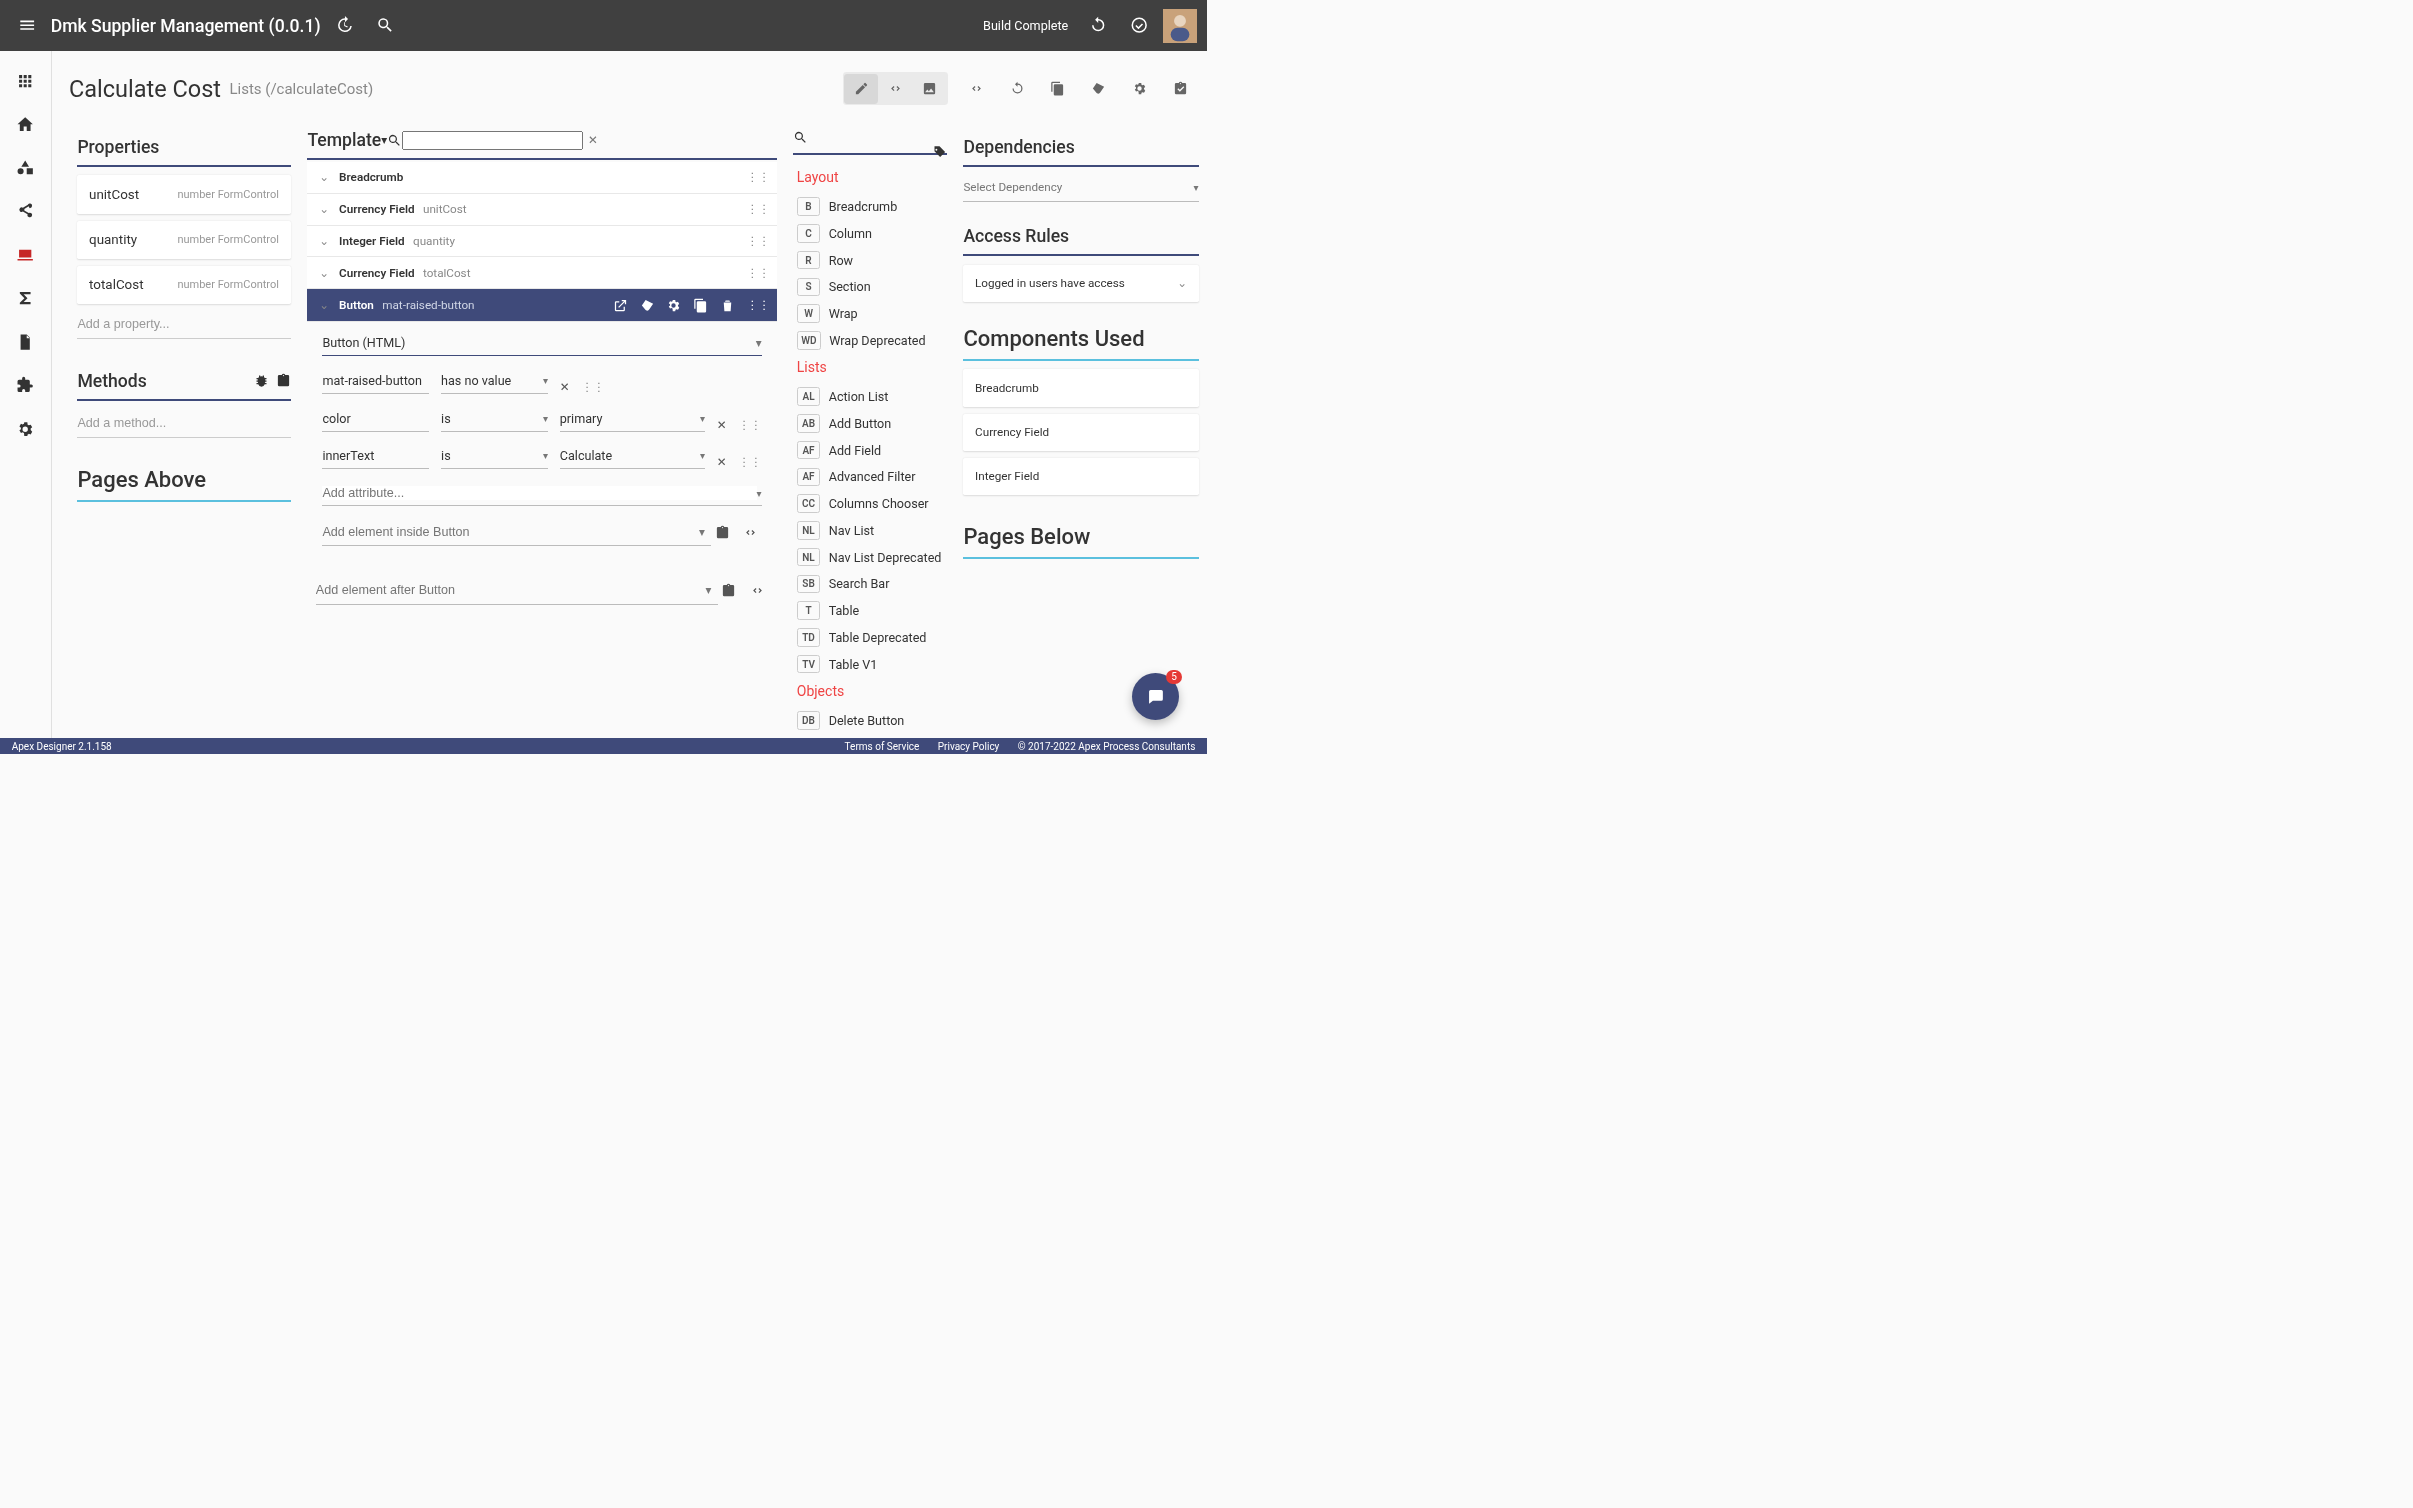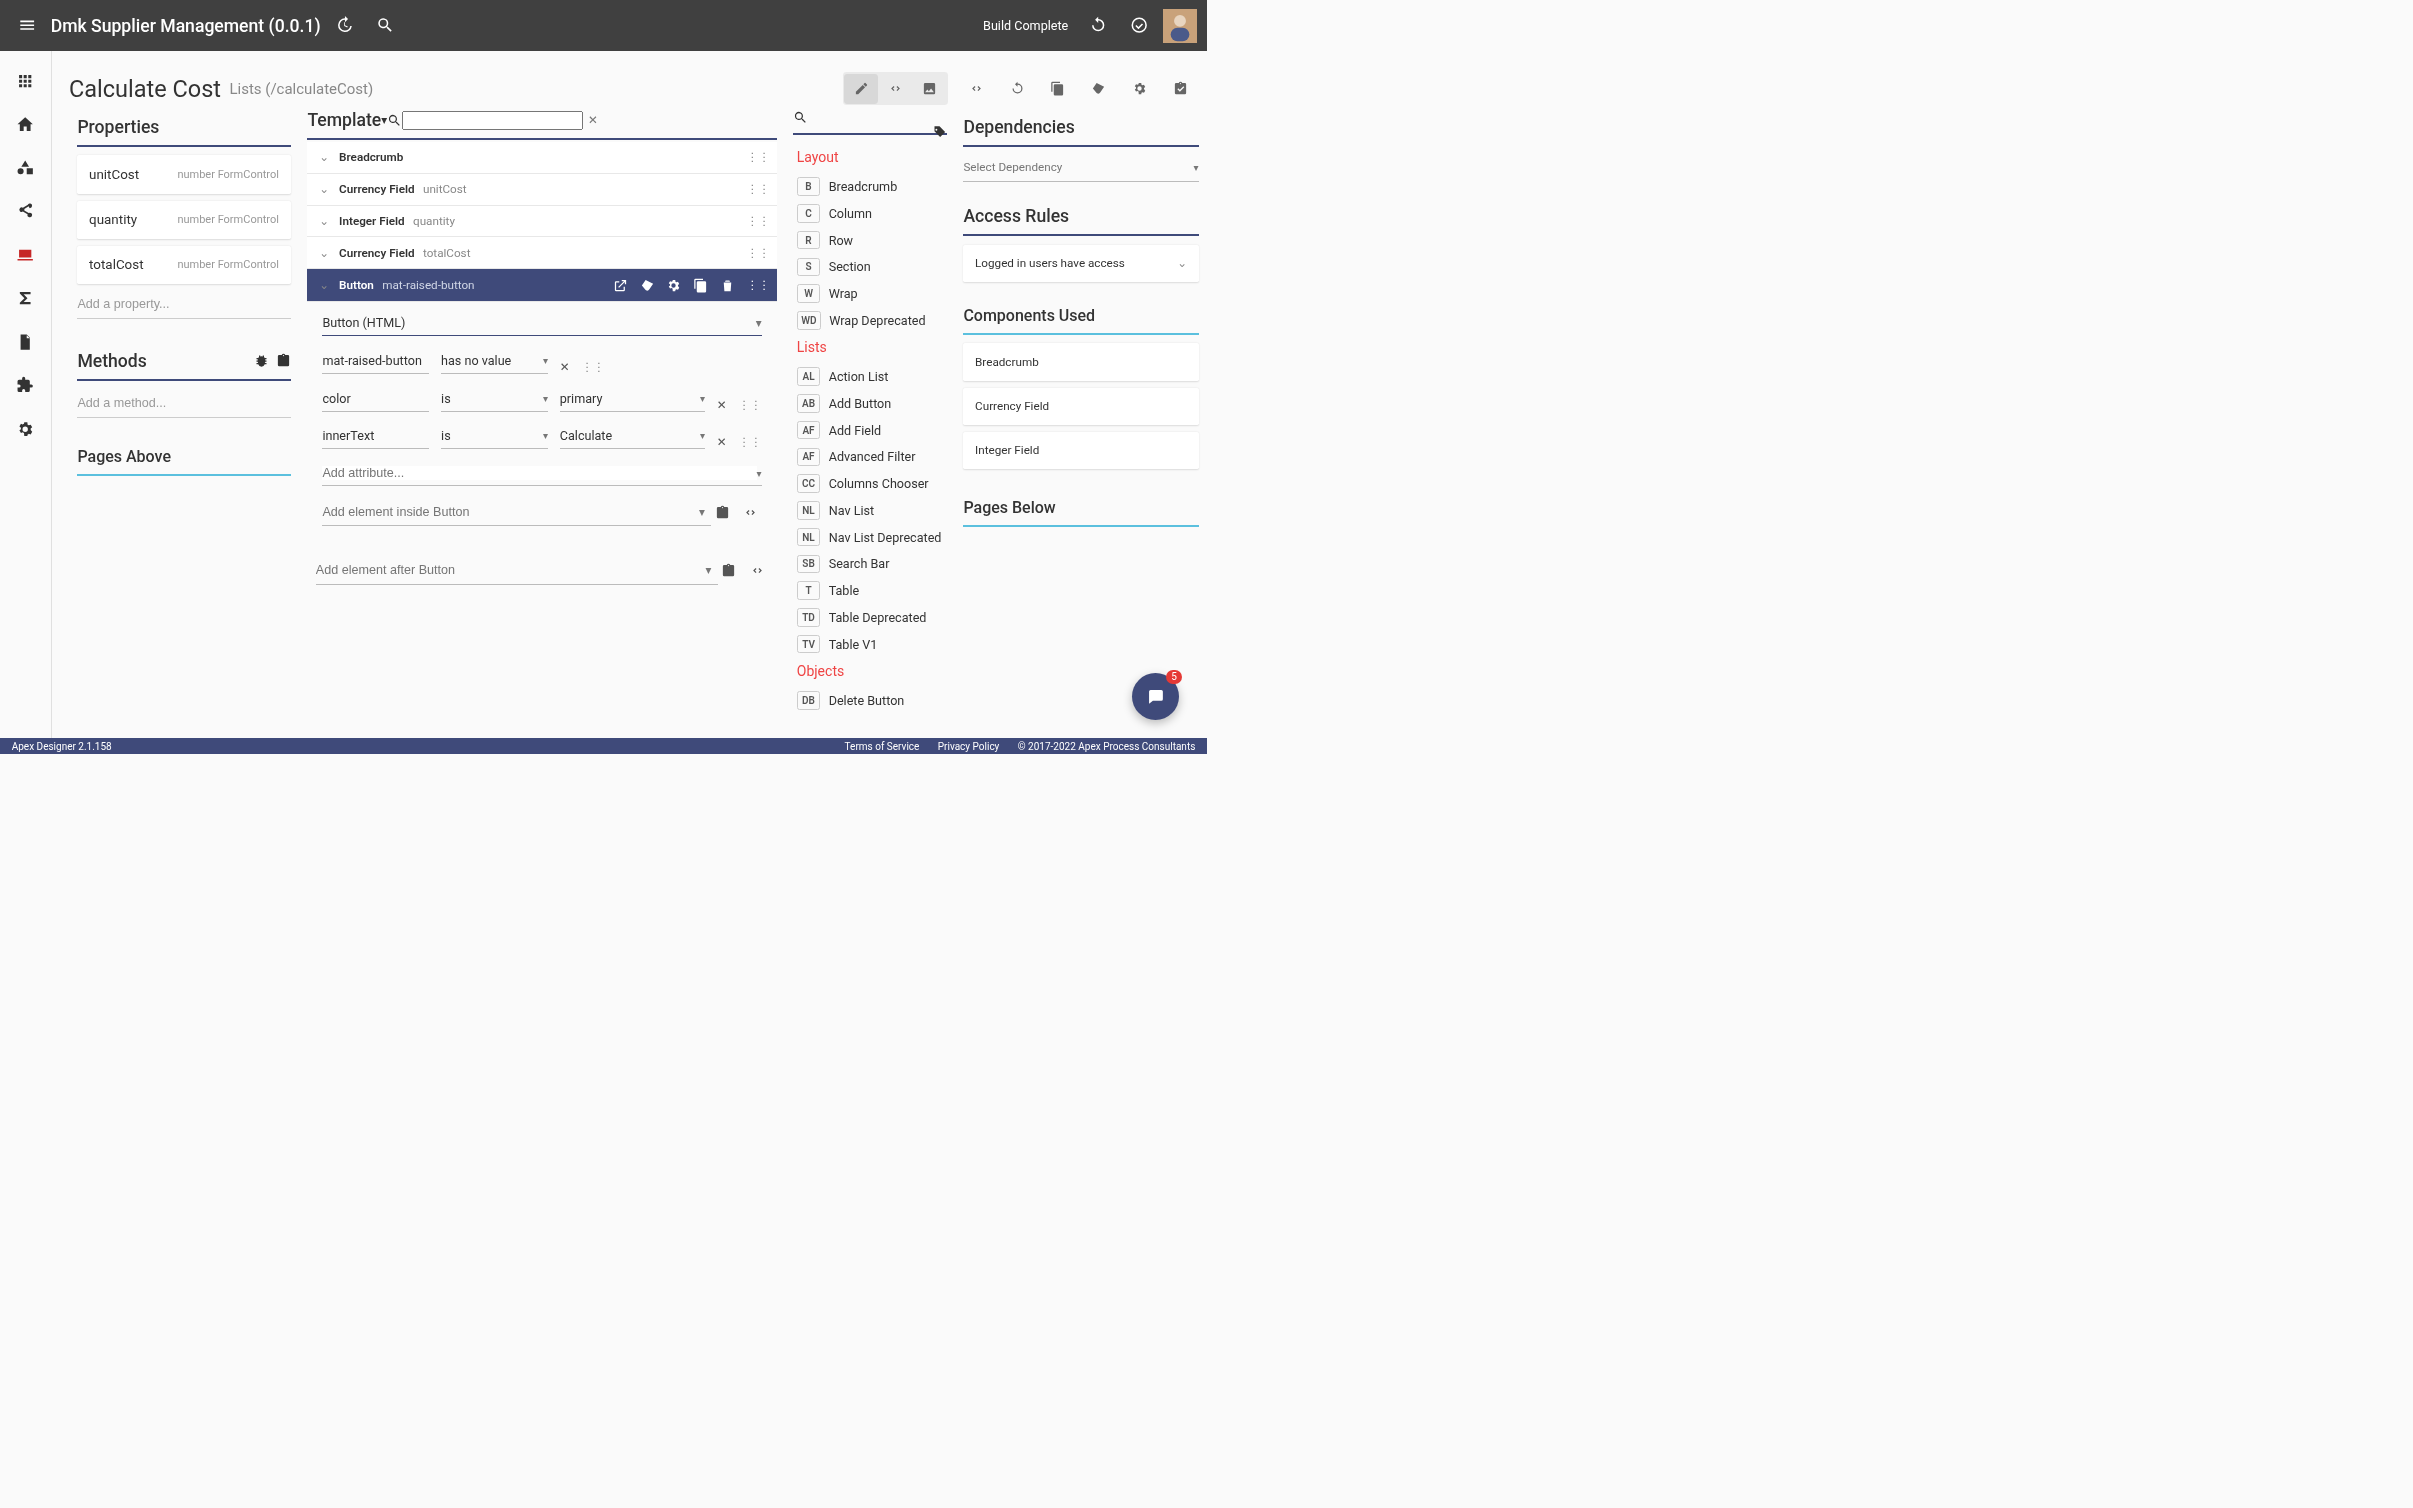--- a/index.html
+++ b/index.html
@@ -42,21 +42,21 @@
 .section-title { font-size: 17.6px; font-weight: 500; padding: 6.7px 0 8.4px 0; border-bottom: 2.5px solid #3f4a7a; margin-bottom: 8.4px; display: flex; align-items: center; }
 .section-title .st-icons { margin-left: auto; display: flex; gap: 6.7px; }
 
 .prop-card { background: #fff; border-radius: 1.7px; box-shadow: 0 0.8px 1.7px rgba(0,0,0,0.12); padding: 11.7px 11.7px; margin-bottom: 6.7px; display: flex; align-items: center; }
 .prop-card .pname { font-size: 13.4px; }
 .prop-card .ptype { font-size: 11px; color: #999; margin-left: auto; }
 
 .add-field { border: none; border-bottom: 0.8px solid #ccc; background: transparent; width: 100%; padding: 6.7px 0; outline: none; color: #777; font-size: 12.6px; }
 .add-field::placeholder { color: #999; }
 
-.section-subtitle { font-size: 16px; font-weight: 500; padding: 6.7px 0 8.4px 0; border-bottom: 2.5px solid #5bc0de; margin-bottom: 8.4px; margin-top: 22px; }
+.section-subtitle { font-size: 22px; font-weight: 500; padding: 6.7px 0 8.4px 0; border-bottom: 2.5px solid #5bc0de; margin-bottom: 8.4px; margin-top: 22px; }
 
 
 .tmpl-title { display: flex; align-items: center; border-bottom: 2.5px solid #3f4a7a; padding-bottom: 8.4px; margin-bottom: 1.7px; }
 .tmpl-title .lbl { font-size: 17.6px; font-weight: 500; }
 
 .tree-row { display: flex; align-items: center; padding: 8.4px 6.7px; border-bottom: 0.8px solid #e8e8e8; background: #fff; }
 .tree-row .exp { width: 20px; text-align: center; color: #888; }
 .tree-row .name { font-weight: 600; margin-left: 5px; }
 .tree-row .detail { color: #888; margin-left: 8.4px; font-size: 11.7px; }
 .tree-row .drag { margin-left: auto; color: #888; cursor: grab; }
@@ -250,21 +250,21 @@
         </svg>
       </div>
     <div class="tool-btn">
         <svg class="icon-sm" viewBox="0 0 24 24">
           <path d="M19 3h-4.18A3 3 0 0 0 9.18 3H5a2 2 0 0 0-2 2v14a2 2 0 0 0 2 2h14a2 2 0 0 0 2-2V5a2 2 0 0 0-2-2zm-7 0a1 1 0 1 1-1 1 1 1 0 0 1 1-1zm-1 14l-4-4 1.41-1.41L11 14.17l5.59-5.59L18 10z"></path>
         </svg>
       </div>
   </div>
 </div>
 
-<div class="main" style="top:100px;">
+<div class="main" style="top:120px;">
 
   <div class="col col-properties">
     <div class="section-title">Properties</div>
     <div id="props-list">
         <div class="prop-card">
           <span class="pname">unitCost</span>
           <span class="ptype">number FormControl</span>
         </div>
         <div class="prop-card">
           <span class="pname">quantity</span>

